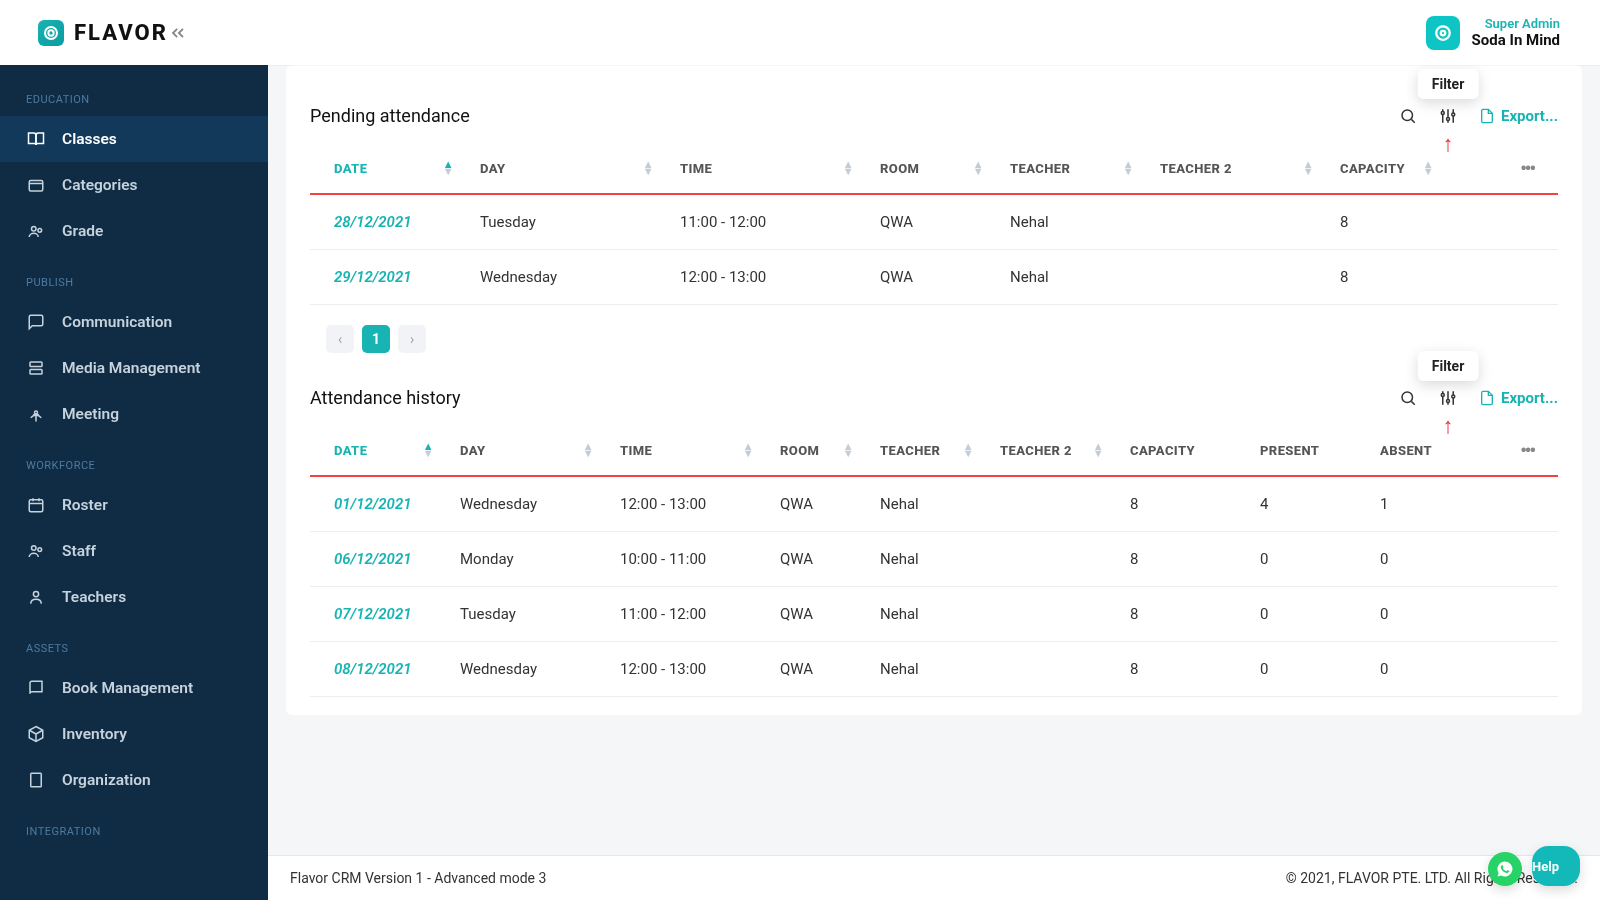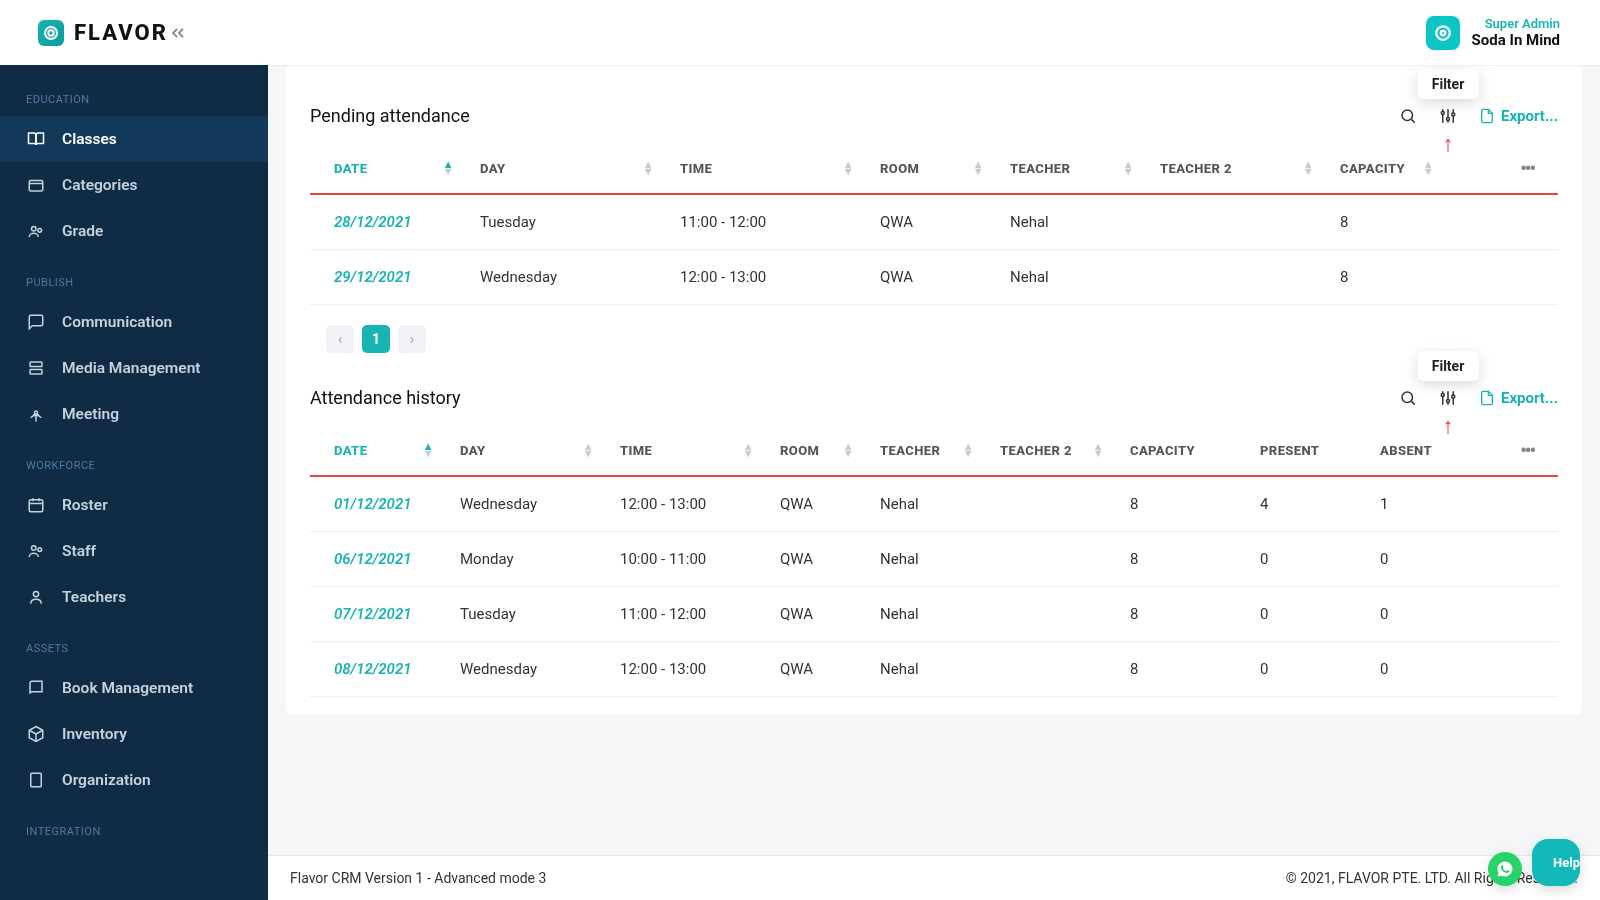--- a/index.html
+++ b/index.html
@@ -57,21 +57,21 @@
   tbody td.date-link { color:#18b3b3; font-weight:600; cursor:pointer; }
 
   .pager { display:flex; align-items:center; gap:8px; margin-top:20px; margin-bottom: 34px; margin-left: 16px; }
   .page-btn { width:28px; height:28px; border-radius:5px; background:#f1f3f6; display:flex; align-items:center; justify-content:center; color:#9aa3af; font-size:14px; cursor:pointer; }
   .page-btn.active { background:#18b3b3; color:#fff; font-weight:700; }
 
   
   .footer { position: fixed; bottom:0; left:268px; right:0; height:44px; background:#fff; display:flex; align-items:center; justify-content:space-between; padding:0 22px; font-size:14px; color:#333; box-shadow:0 -1px 0 rgba(0,0,0,.06); z-index:40; }
 
   
-  .float-btn { position:fixed; bottom:14px; right:20px; width:48px; height:47px; border-radius:16px; background:#13b9b9; color:#fff; font-size:13px; font-weight:700; display:flex; align-items:center; justify-content:flex-end; z-index:60; cursor:pointer; box-shadow:0 4px 12px rgba(0,0,0,.15);margin-top:33px; }
+  .float-btn { position:fixed; bottom:14px; right:20px; width:48px; height:40px; border-radius:16px; background:#13b9b9; color:#fff; font-size:13px; font-weight:700; display:flex; align-items:center; justify-content:flex-start; z-index:60; cursor:pointer; box-shadow:0 4px 12px rgba(0,0,0,.15);margin-top:33px; }
   .float-wa { position:fixed; bottom:14px; right:78px; width:34px; height:34px; border-radius:50%; background:#25d366; color:#fff; display:flex; align-items:center; justify-content:center; z-index:60; cursor:pointer; box-shadow:0 4px 12px rgba(0,0,0,.15); }
 </style>
 </head>
 <body>
 
 <div class="topbar">
   <div class="topbar-left">
     <div class="logo">
       <span class="logo-mark">
         <svg width="16" height="16" viewBox="0 0 24 24" fill="none" stroke="currentColor" stroke-width="3">

